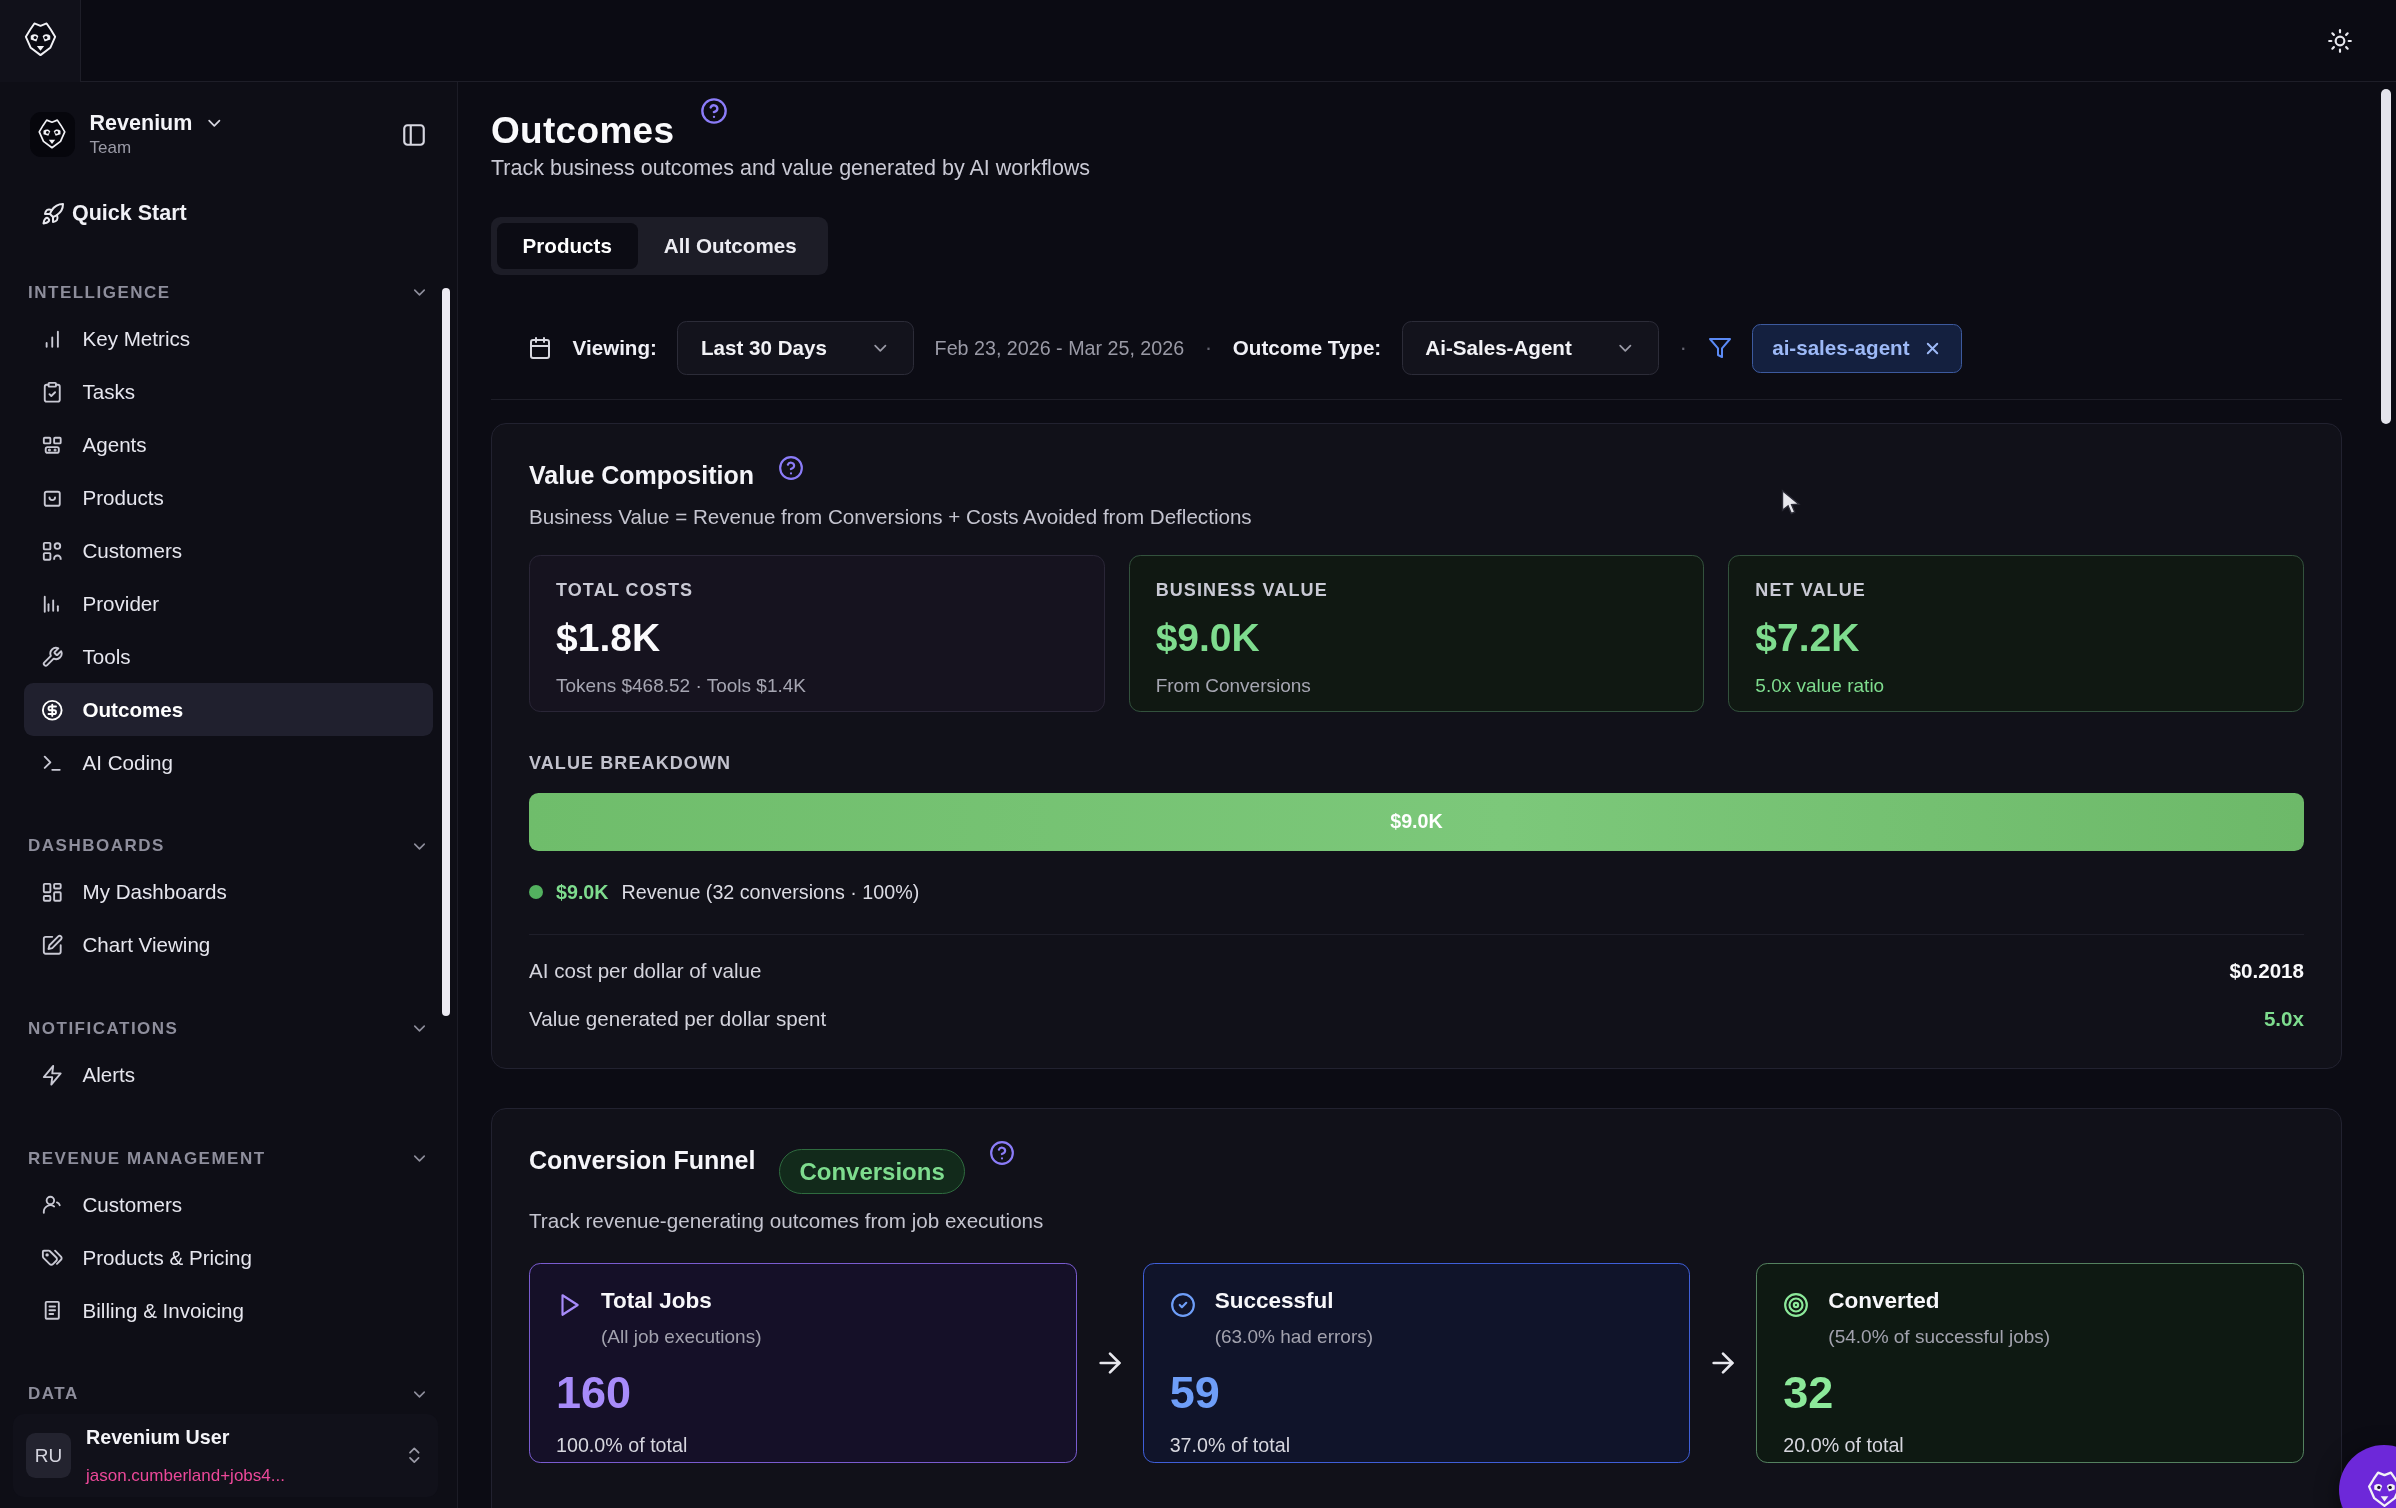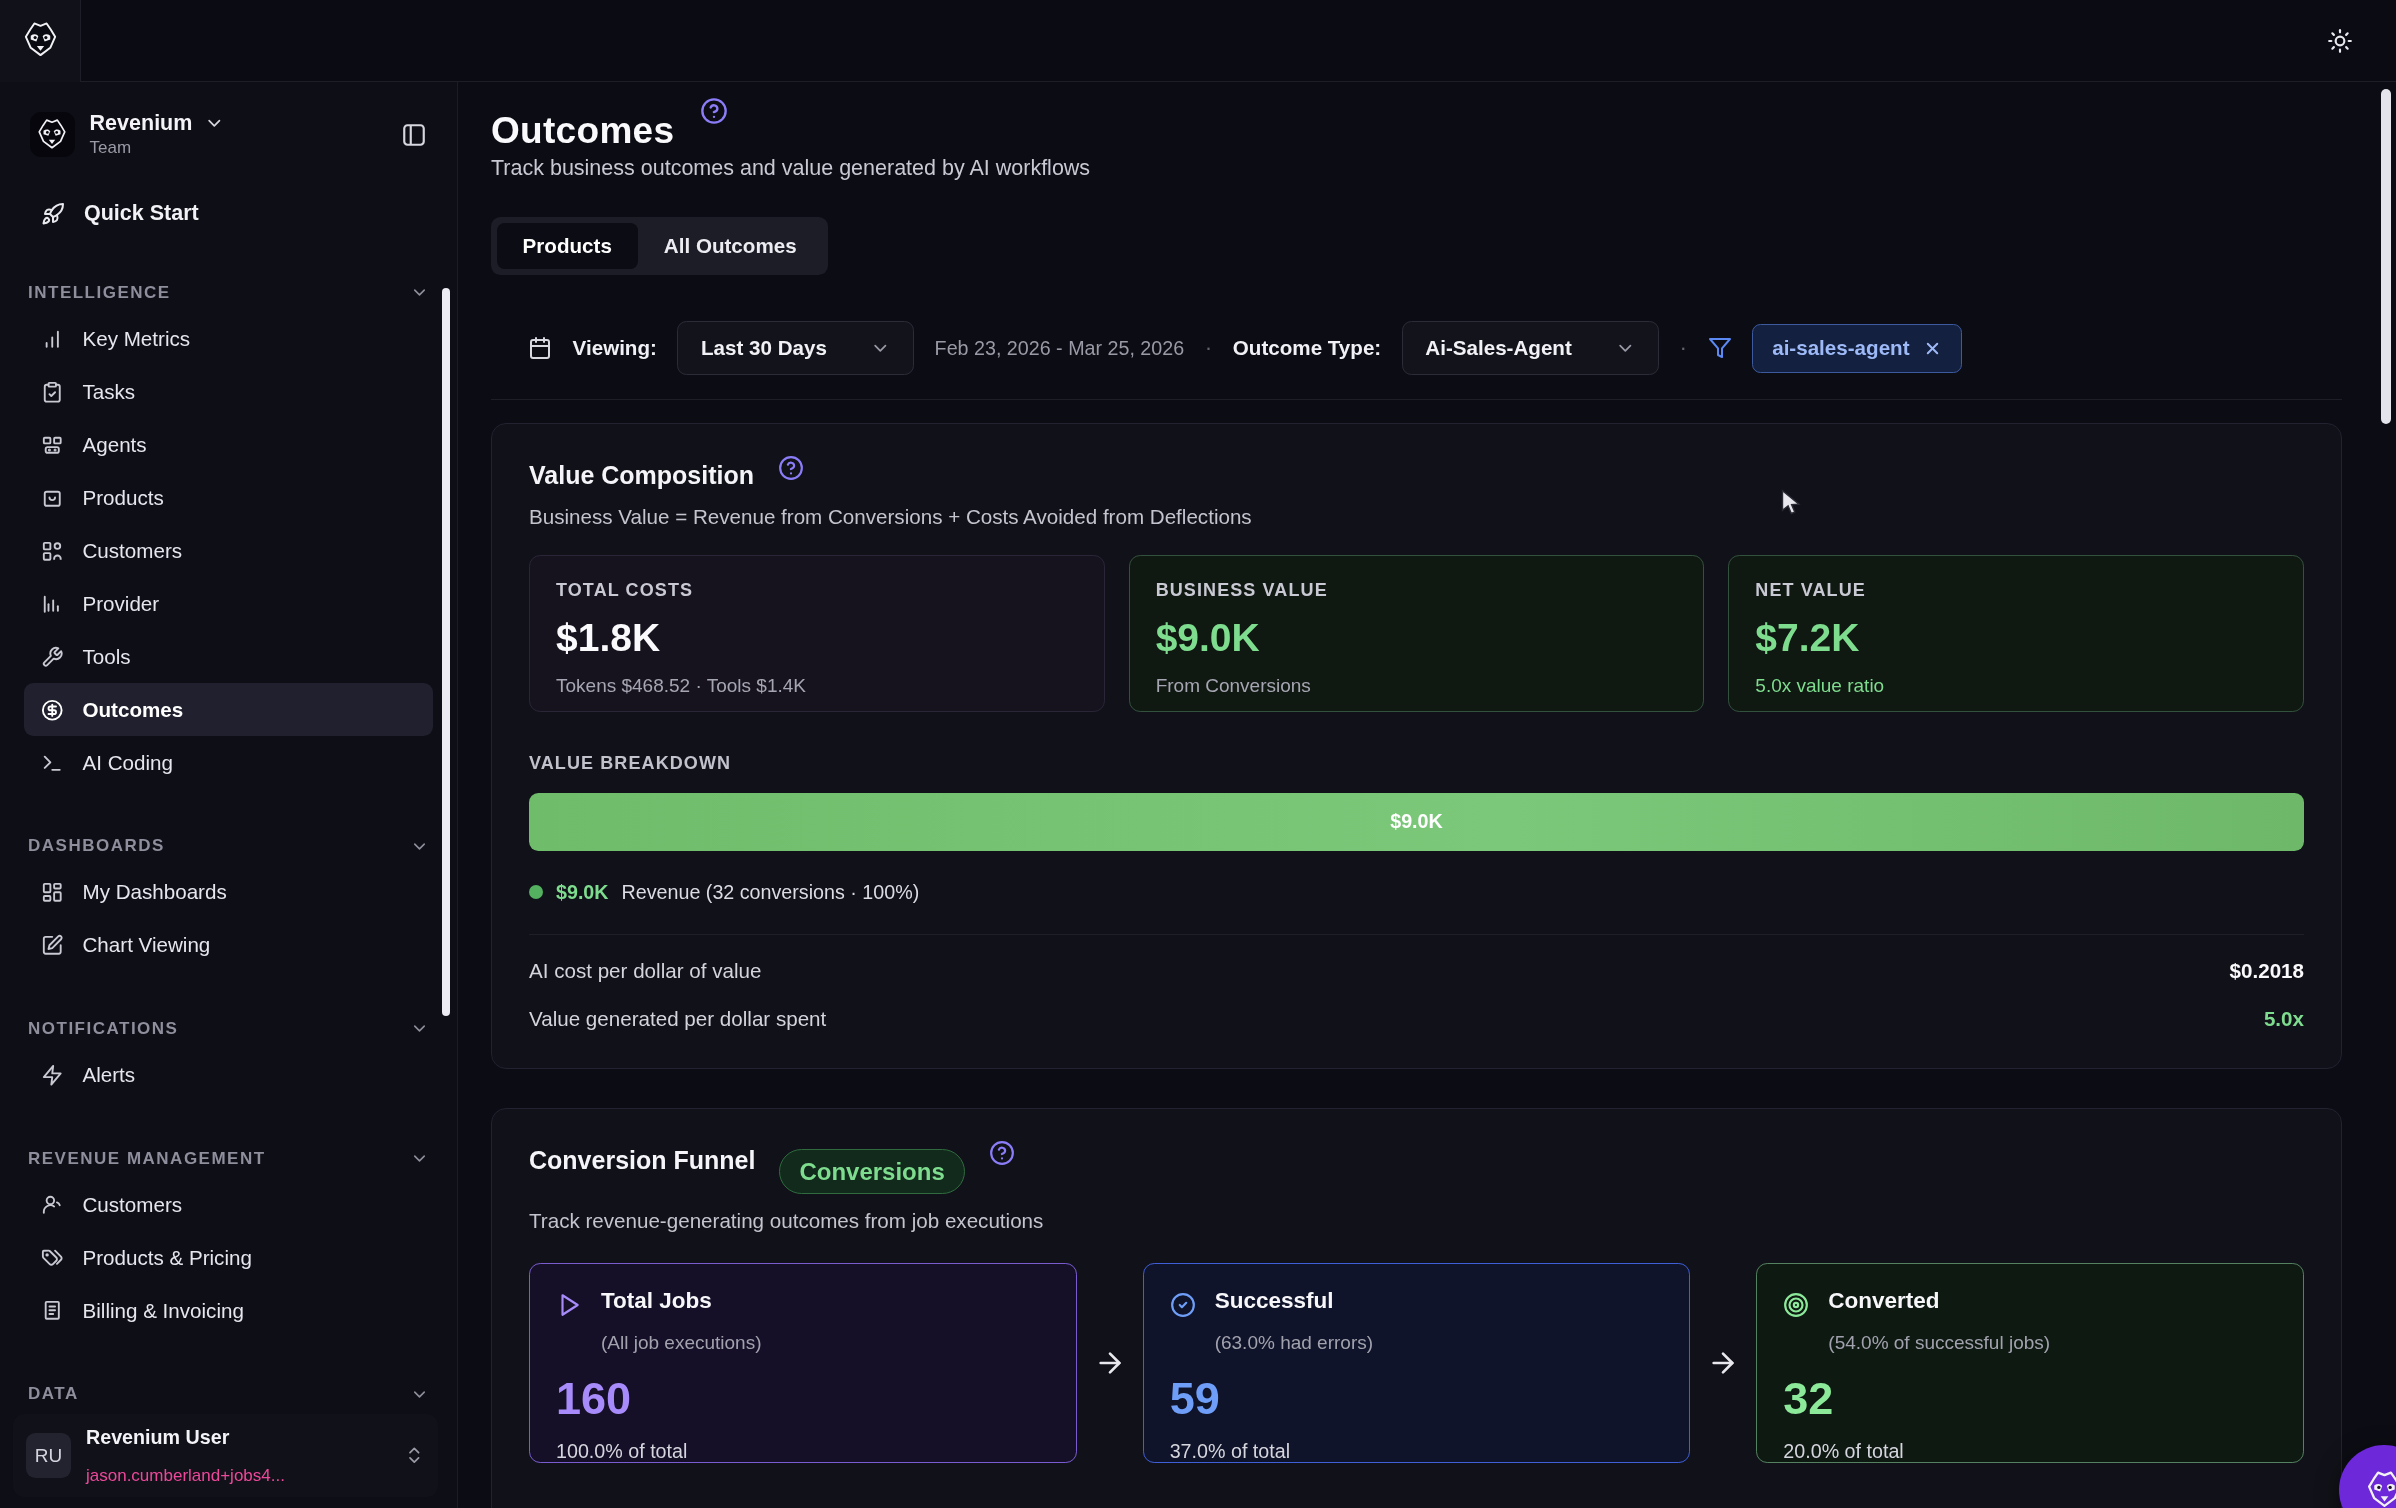--- a/index.html
+++ b/index.html
@@ -24,21 +24,21 @@
   
   .team-row { display:flex; align-items:center; margin:0 24px; padding:9.4px 5.6px; height:67px; }
   .team-logo { width:45px; height:45px; border-radius:11.2px; background:#06060c;
     display:flex; align-items:center; justify-content:center; }
   .team-text { margin-left:15px; }
   .team-name-line { display:flex; align-items:center; gap:11.2px; }
   .team-name { font-size:21.5px; font-weight:bold; color:#f4f4f8; }
   .team-sub { font-size:17px; color:#9a9aa6; margin-top:2.8px; }
   .panel-toggle { margin-left:auto; color:#d6d6e0; cursor:pointer; display:flex; }
 
-  .quickstart { display:flex; align-items:center; gap:19px; margin:24px 24px 0 24px;
+  .quickstart { display:flex; align-items:center; gap:7px; margin:24px 24px 0 24px;
     padding:9.4px 17px; border-radius:9.4px; cursor:pointer; }
   .quickstart .label { font-size:21.5px; font-weight:bold; color:#f1f1f6; }
 
   .nav-section { margin-top:43px; }
   .section-header { display:flex; align-items:center; justify-content:space-between;
     margin:0 28px 5.6px 28px; height:28px; cursor:pointer; }
   .section-title { font-size:17px; font-weight:bold; letter-spacing:1.5px; color:#8e8e9c; }
   .section-chevron { color:#8e8e9c; display:flex; }
 
   .nav-item { display:flex; align-items:center; gap:19px; height:53px; margin:0 24px;
@@ -126,21 +126,21 @@
     border:0.9px solid #2f6b3f; color:#7edc8e; font-size:24px; font-weight:bold; }
   .funnel-grid { display:grid; grid-template-columns:1fr 66px 1fr 66px 1fr; align-items:center;
     margin-top:30px; }
   .stage-card { border-radius:11.2px; padding:24px 26px; height:200px; }
   .stage-card.purple { border:1.9px solid #7a5cd0; background:#151028; }
   .stage-card.blue { border:1.9px solid #3f5fd9; background:#10142a; }
   .stage-card.green { border:1.9px solid #54815f; background:#0e1912; }
   .stage-head { display:flex; gap:17px; }
   .stage-icon { width:28px; height:28px; display:flex; margin-top:3.7px; flex-shrink:0; }
   .stage-title { font-size:22.5px; font-weight:bold; color:#f7f7fa; }
-  .stage-sub { font-size:19px; color:#a2a2ae; margin-top:18px; }
+  .stage-sub { font-size:19px; color:#a2a2ae; margin-top:12px; }
   .stage-value { font-size:45px; font-weight:bold; margin-top:19px; }
   .stage-footer { font-size:19.7px; color:#d6d6de; margin-top:15px; }
   .stage-arrow { display:flex; justify-content:center; color:#e8e8ee; }
 
   
   .main-scroll-thumb { position:absolute; top:6.6px; right:4.7px; width:10.3px; height:335px;
     border-radius:5.6px; background:#e4e4ec; }
   .fab { position:absolute; left:2339px; top:1445px; width:90px; height:90px; border-radius:50%;
     background:#6d28d9; display:flex; align-items:center; justify-content:center; cursor:pointer;
     box-shadow:0 5.6px 22.5px rgba(0,0,0,.5); }

